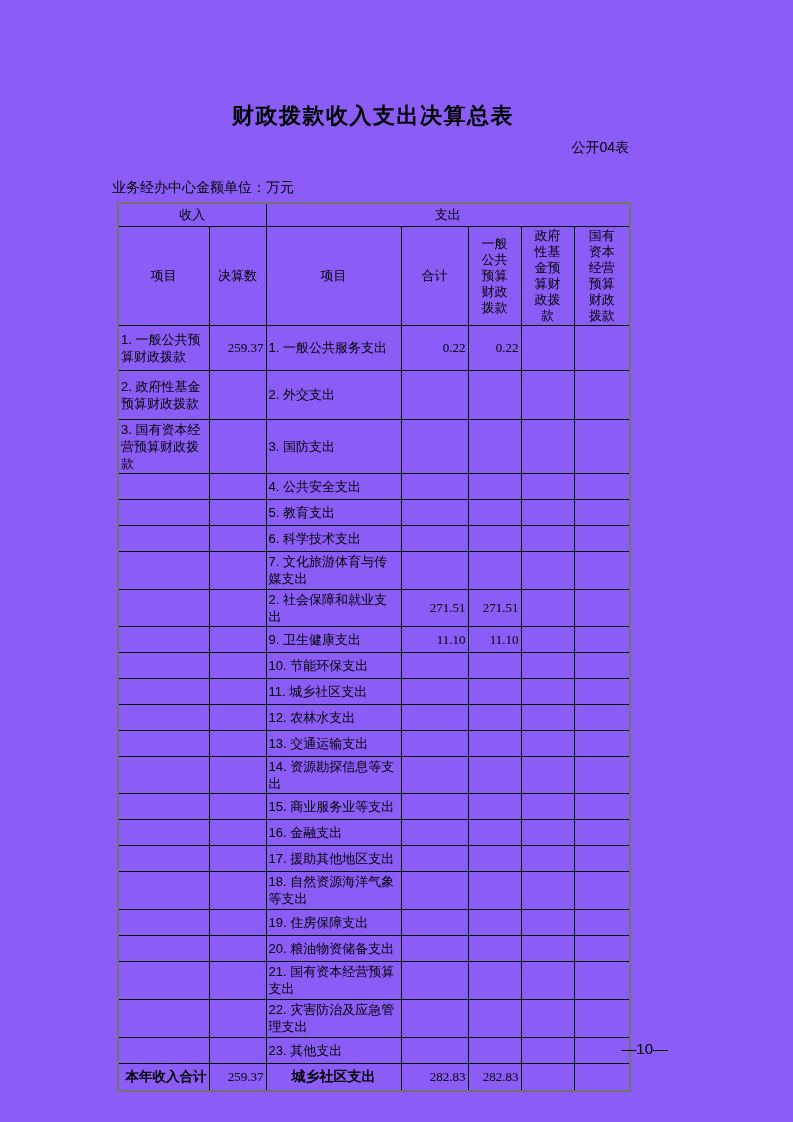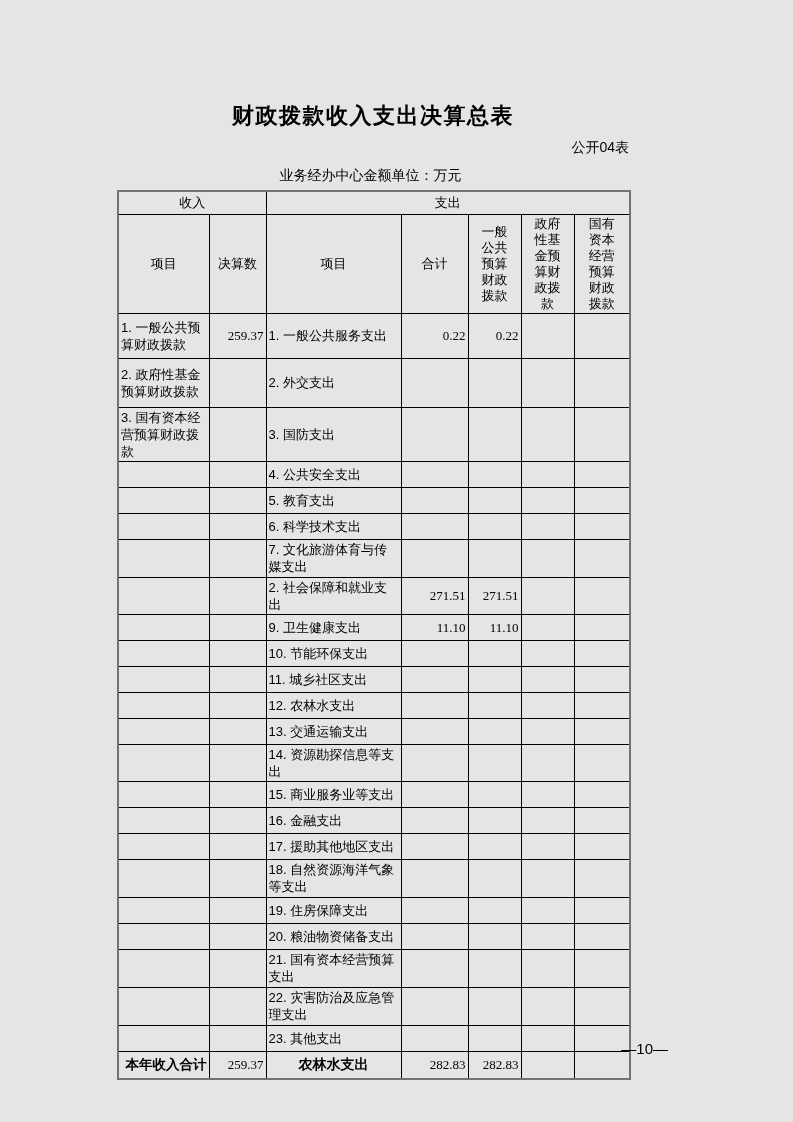--- a/index.html
+++ b/index.html
@@ -1,21 +1,21 @@
 <!DOCTYPE html>
 <html><head>
 <meta charset="utf-8">
 <style>
   * { box-sizing: border-box; }
   html, body { margin: 0; padding: 0; background: #ffffff; }
   .page {
     position: relative;
     width: 793px;
     height: 1122px;
-    background: #e5e5e5;
+    background: #8b5cf6;
     color: #000000;
     font-family: "Liberation Sans", sans-serif;
     overflow: hidden;
   }
   .doc {
     position: absolute;
     left: 117px;
     top: 0;
     width: 512px;
   }
@@ -28,23 +28,23 @@
     line-height: 30px;
     letter-spacing: 1.5px;
   }
   .form-code {
     margin-top: 7px;
     text-align: right;
     font-size: 14px;
     line-height: 18px;
   }
   .meta-row {
-    margin-top: 10px;
+    margin-top: 22px;
     display: flex;
-    justify-content: center;
+    justify-content: flex-start;
     font-size: 14px;
     line-height: 18px;
   }
   .unit-name { margin-left: -5px; }
 
   table.fiscal {
     margin-top: 6px;
     width: 512px;
     table-layout: fixed;
     border-collapse: collapse;
@@ -349,21 +349,21 @@
             <td class="num"></td>
             <td class="item">23. 其他支出</td>
             <td class="num"></td>
             <td class="num"></td>
             <td class="num"></td>
             <td class="num"></td>
           </tr>
           <tr class="total-row">
             <td class="total-left">本年收入合计</td>
             <td class="num">259.37</td>
-            <td class="total-center">农林水支出</td>
+            <td class="total-center">城乡社区支出</td>
             <td class="num">282.83</td>
             <td class="num">282.83</td>
             <td class="num"></td>
             <td class="num"></td>
           </tr>
         </tbody>
     </table>
   </div>
 
   <div class="page-number">—10—</div>

